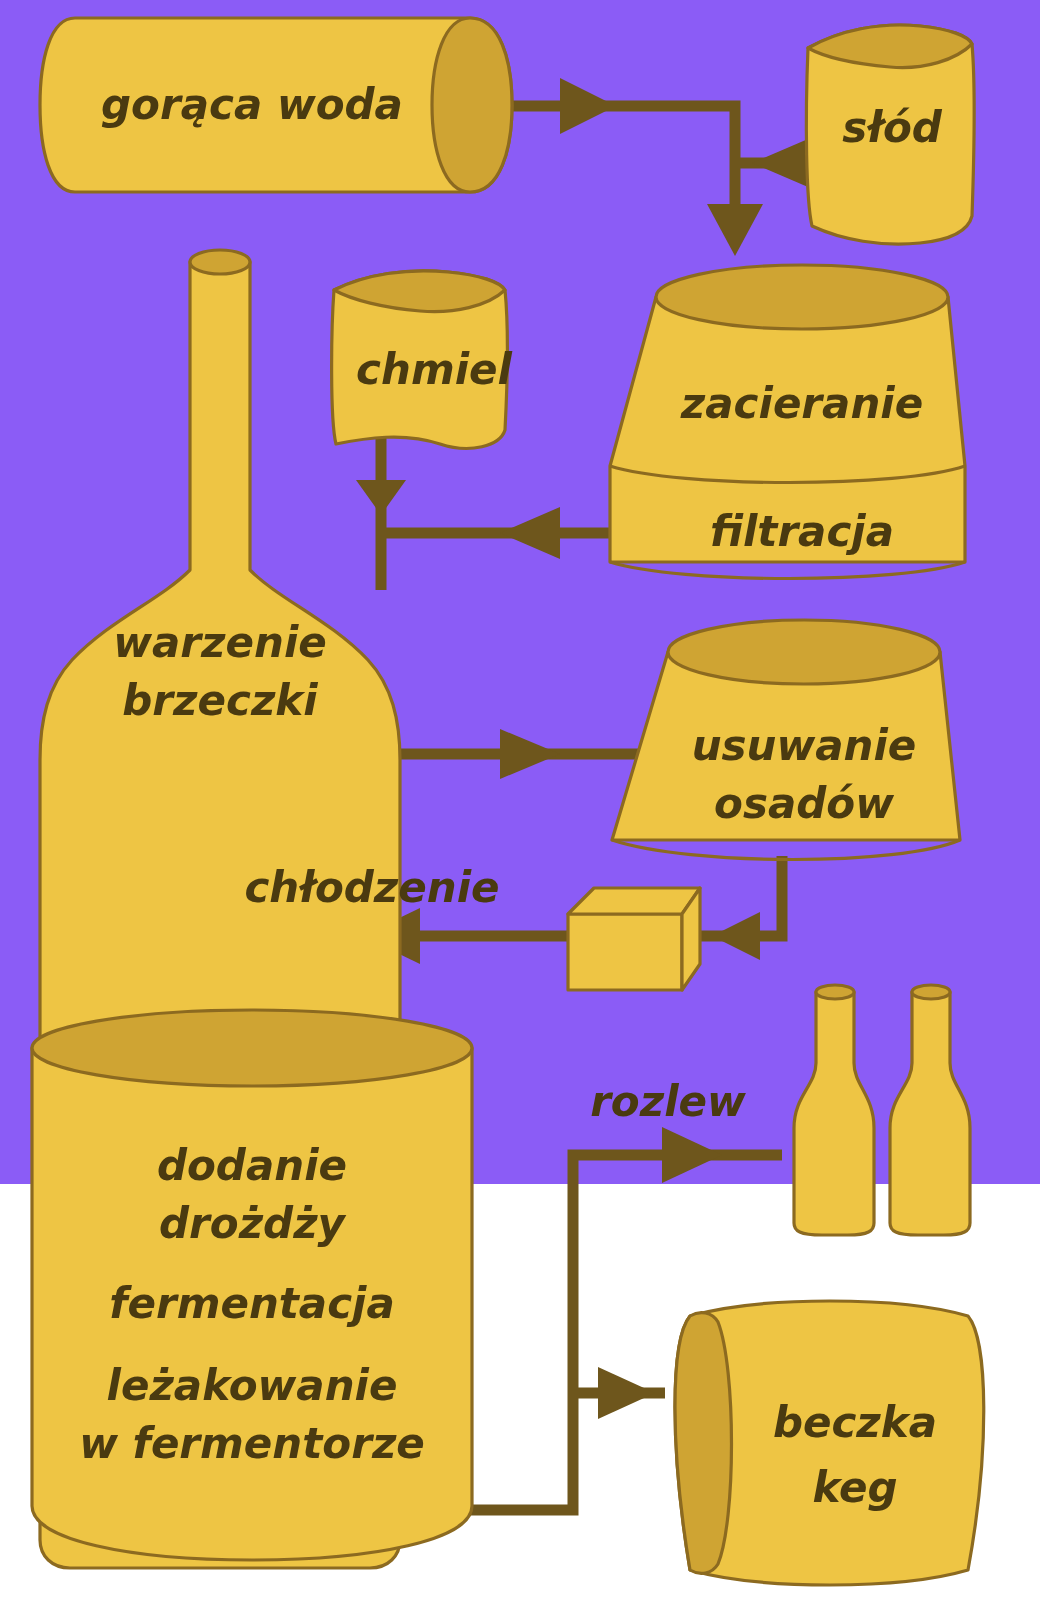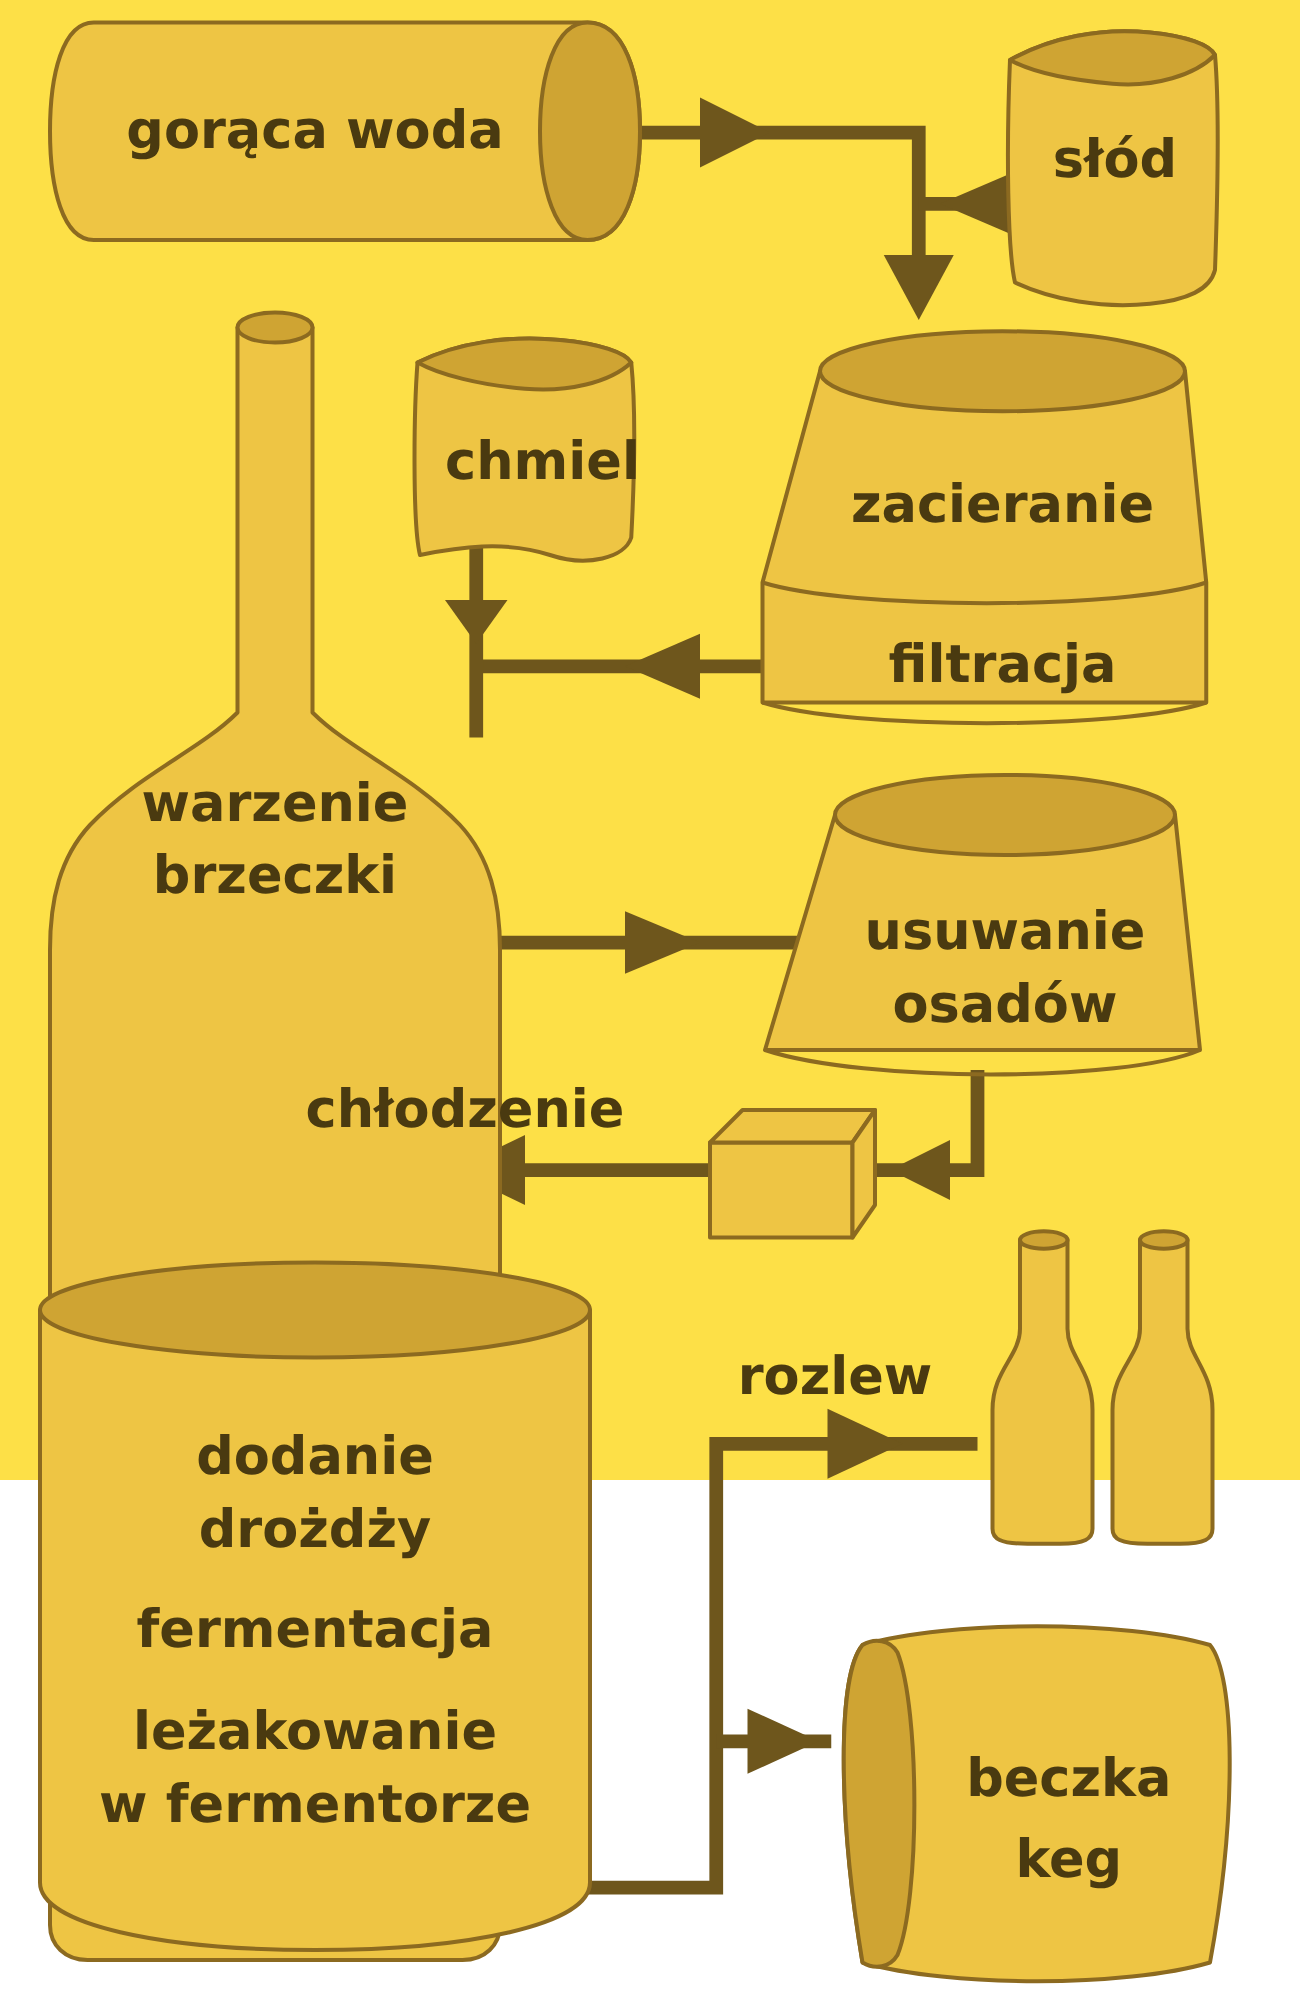--- a/index.html
+++ b/index.html
@@ -11,21 +11,22 @@
   body {
     width: 1040px;
     height: 1600px;
     font-family: "DejaVu Sans", sans-serif;
     overflow: hidden;
   }
   #diagram-root {
     position: relative;
     width: 1040px;
     height: 1184px;
-    background: #fde047;
+    background: #8b5cf6;
+    font-style: italic;
   }
   svg#brew-svg {
     display: block;
     width: 1040px;
     height: 1600px;
   }
   .vessel-body {
     fill: #EEC544;
     stroke: #8C6A20;
     stroke-width: 3.2;

